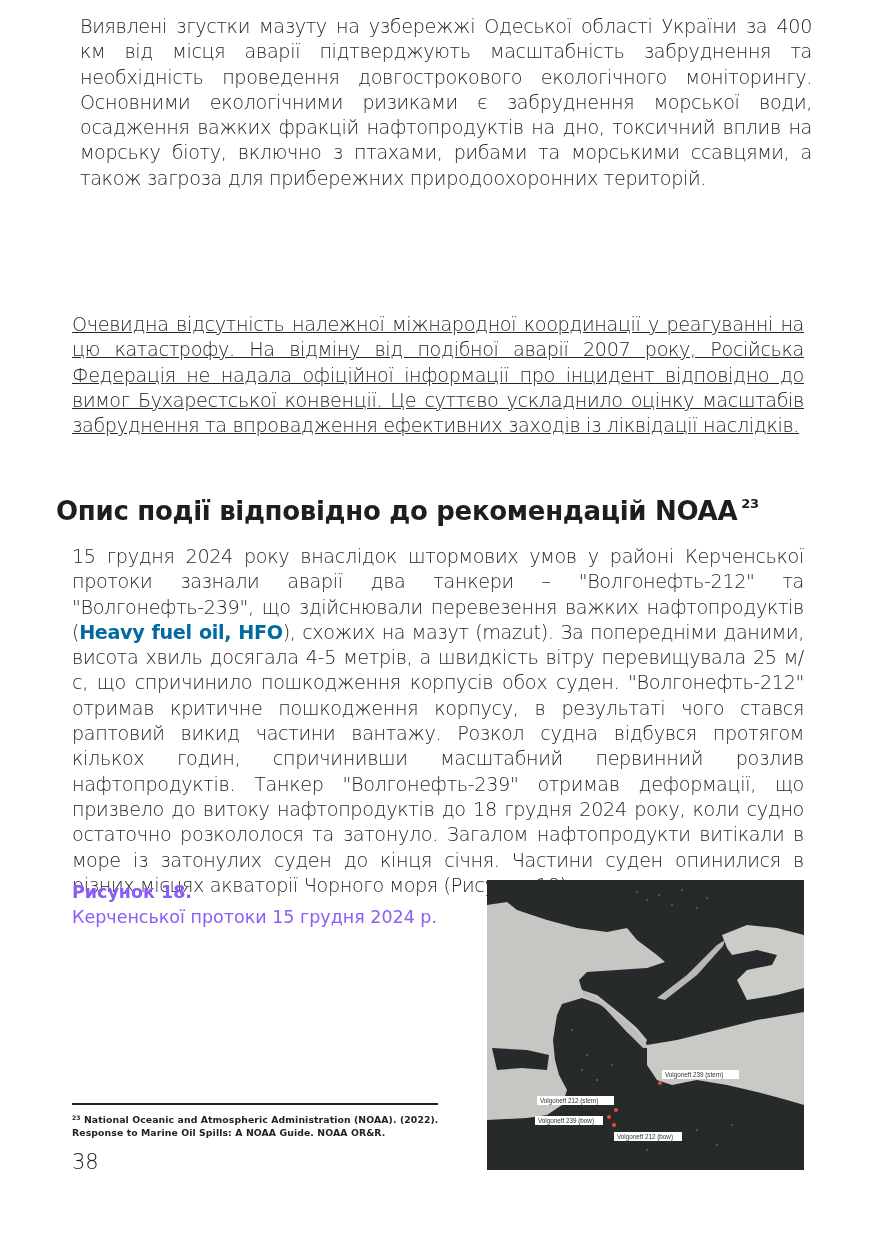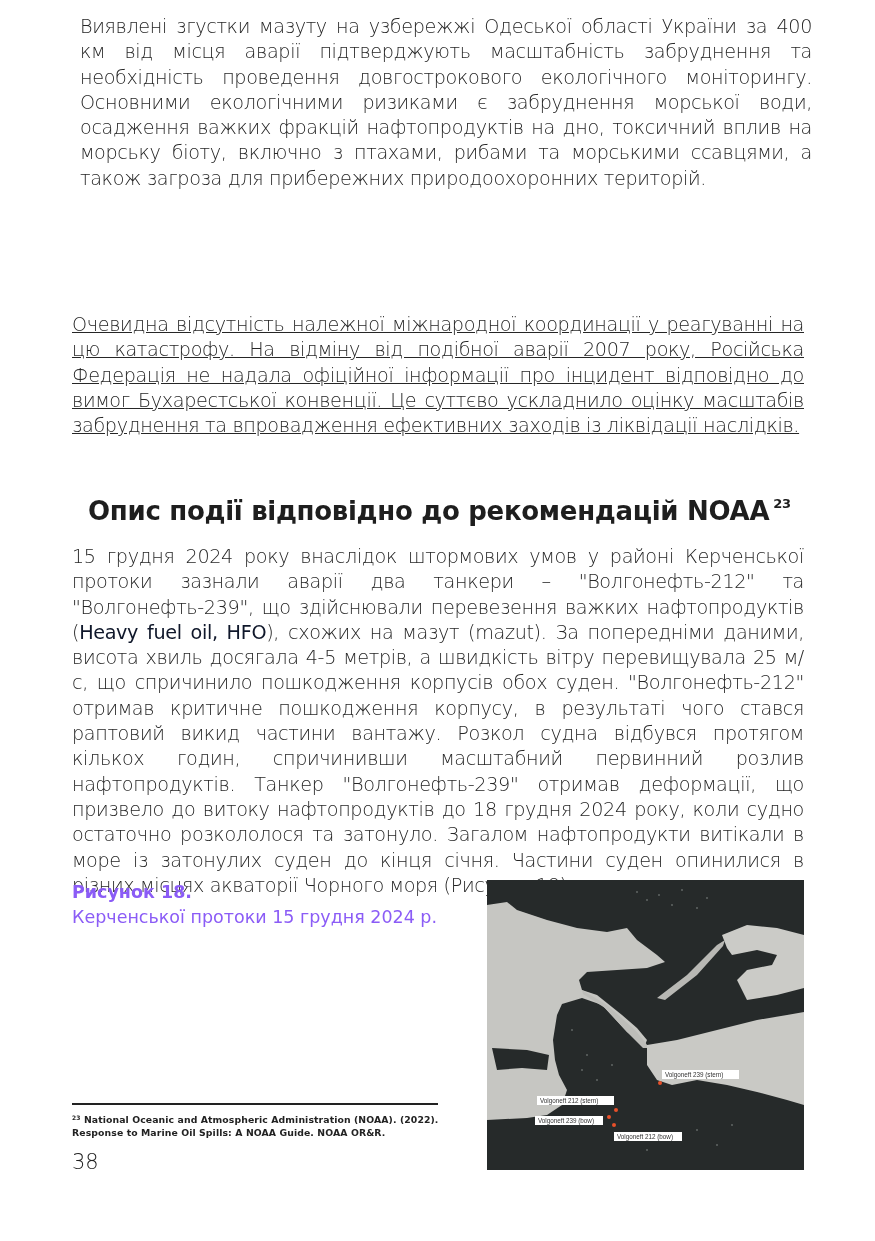--- a/index.html
+++ b/index.html
@@ -4,24 +4,24 @@
 <style>
   html, body { margin: 0; padding: 0; background: #ffffff; }
   body { width: 875px; height: 1241px; position: relative; overflow: hidden;
          font-family: "DejaVu Sans", sans-serif; color: #2a2a2a; }
   .para { position: absolute; left: 72px; width: 732px; font-size: 19.2px;
           line-height: 25.3px; text-align: justify; letter-spacing: -0.35px;
           font-weight: 300; color: #262626; margin: 0; }
   .p1 { top: 14px; margin-left: 8px; }
   .p2 { top: 312px; text-decoration: underline; }
   .p3 { top: 544px; }
-  .heading { position: absolute; left: 88px; top: 496px; margin: 0;
+  .heading { position: absolute; left: 56px; top: 496px; margin: 0;
              font-size: 26px; font-weight: 700; color: #1e1e1e; letter-spacing: -0.3px; }
   .heading sup { font-size: 13px; vertical-align: 12px; margin-left: 4px; }
-  .hl { color: #0f172a; font-weight: 400; margin-top: 16px; }
+  .hl { color: #0369a1; font-weight: 700; margin-top: 16px; }
   .caption { position: absolute; left: 72px; top: 880px; width: 404px; text-align: left;
              color: #8b5cf6; font-size: 17.5px; line-height: 24.5px; }
   .caption .ctitle { font-weight: 700; }
   .figure { position: absolute; left: 487px; top: 880px; width: 317px; height: 290px;
             background: #262a2a; overflow: hidden; }
   .figure svg { display: block; }
   .fn-rule { position: absolute; left: 72px; top: 1103px; width: 366px; height: 2px; background: #222; }
   .footnote { position: absolute; left: 72px; top: 1112px; width: 380px; font-size: 9.3px;
               line-height: 12.5px; color: #222; font-weight: 600; letter-spacing: 0.1px; }
   .footnote sup { font-size: 6px; vertical-align: 3px; }

